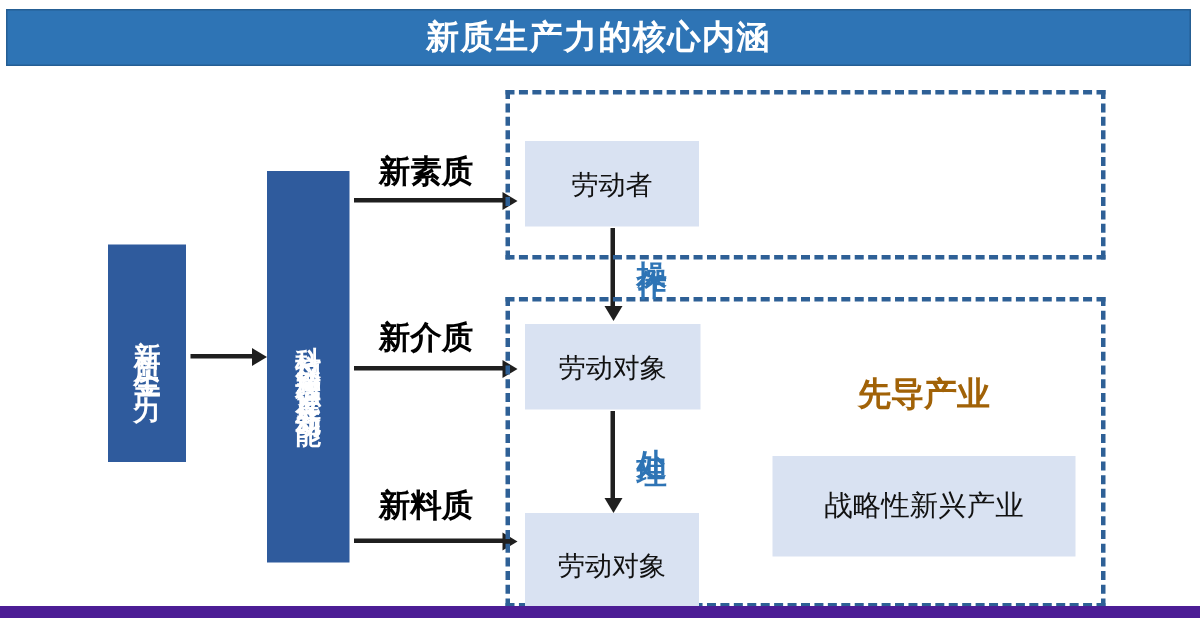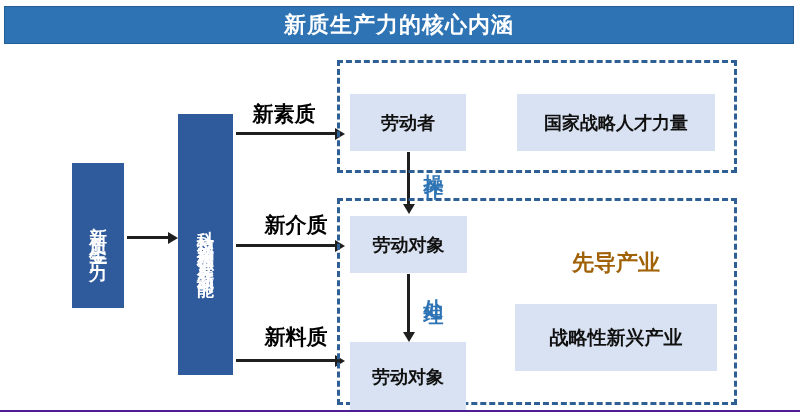--- a/index.html
+++ b/index.html
@@ -1,50 +1,50 @@
 <!DOCTYPE html>
 <html><head>
 <meta charset="utf-8">
 <style>
   html,body{margin:0;padding:0;background:#fff;}
   body{font-family:"Liberation Sans","DejaVu Sans",sans-serif;}
-  .canvas{position:relative;width:800px;height:412px;background:#ffffff;overflow:hidden;border-bottom:2px solid #4c1d95;box-sizing:border-box;}
+  .canvas{position:relative;width:800px;height:412px;background:#ffffff;overflow:hidden;border-bottom:8px solid #4c1d95;box-sizing:border-box;}
 
   
   .title-bar{position:absolute;left:4px;top:6px;width:788px;height:36px;background:#2E74B5;border:1px solid #255E94;display:flex;align-items:center;justify-content:center;}
   .title-bar span{color:#ffffff;font-weight:bold;font-size:22px;letter-spacing:1px;}
 
   
   .dark-node{position:absolute;background:#2F5B9D;display:flex;align-items:center;justify-content:center;}
   .vtext{writing-mode:vertical-rl;text-orientation:upright;color:#ffffff;font-weight:bold;}
   .source-node{left:72px;top:163px;width:52px;height:145px;}
   .source-node .vtext{font-size:18px;letter-spacing:9px;}
   .driver-node{left:178px;top:114px;width:55px;height:261px;}
   .driver-node .vtext{font-size:17px;letter-spacing:5px;}
 
   
   .dashed-group{position:absolute;border:3px dashed #2E6096;box-sizing:border-box;background:transparent;}
   .group-top{left:337px;top:60px;width:400px;height:113px;}
   .group-bottom{left:337px;top:198px;width:400px;height:207px;}
 
   
-  .light-node{position:absolute;background:#D9E2F2;color:#111;font-weight:bold;display:flex;align-items:center;justify-content:center;text-align:center;}
+  .light-node{position:absolute;background:#D9E2F2;color:#111;font-weight:normal;display:flex;align-items:center;justify-content:center;text-align:center;}
   .b-worker{left:350px;top:94px;width:116px;height:57px;font-size:18px;}
   .b-talent{left:517px;top:94px;width:198px;height:57px;font-size:18px;}
   .b-materials{left:350px;top:216px;width:117px;height:57px;font-size:18px;}
   .b-objects{left:350px;top:342px;width:116px;height:70px;font-size:18px;}
   .b-industries{left:515px;top:284px;width:202px;height:67px;font-size:19px;line-height:1.45;flex-direction:column;margin-top:20px;}
 
   .leading-title{position:absolute;left:515px;top:248px;width:202px;text-align:center;color:#a16207;font-weight:bold;font-size:22px;}
 
   
   .branch-label{position:absolute;width:100px;text-align:center;color:#000000;font-weight:bold;font-size:21px;}
   .bl-1{left:234px;top:100px;}
-  .bl-2{left:234px;top:211px;padding-left:12px;}
-  .bl-3{left:234px;top:323px;padding-left:12px;}
+  .bl-2{left:234px;top:211px;}
+  .bl-3{left:234px;top:323px;}
 
   
   .flow-label{position:absolute;writing-mode:vertical-rl;text-orientation:upright;color:#2E74B5;font-weight:bold;font-size:20px;letter-spacing:6px;}
   .fl-operate{left:421px;top:158px;}
   .fl-process{left:421px;top:283px;}
 
   
   .harrow{position:absolute;height:3px;background:#1f1f1f;}
   .harrow::after{content:"";position:absolute;right:-9px;top:50%;transform:translateY(-50%);width:0;height:0;border-left:10px solid #1f1f1f;border-top:6px solid transparent;border-bottom:6px solid transparent;}
   .varrow{position:absolute;width:3px;background:#1f1f1f;}
@@ -81,21 +81,20 @@
   <div class="varrow a-v2"></div>
 
   <div class="branch-label bl-1">新素质</div>
   <div class="branch-label bl-2">新介质</div>
   <div class="branch-label bl-3">新料质</div>
 
   <div class="dashed-group group-top"></div>
   <div class="dashed-group group-bottom"></div>
 
   <div class="light-node b-worker">劳动者</div>
-  <div class="light-node b-talent">国家战略人才力量</div>
 
   <div class="flow-label fl-operate">操作</div>
   <div class="flow-label fl-process">处理</div>
 
   <div class="light-node b-materials">劳动对象</div>
   <div class="light-node b-objects">劳动对象</div>
   <div class="leading-title">先导产业</div>
   <div class="light-node b-industries">
     <div>战略性新兴产业</div>
   </div>

